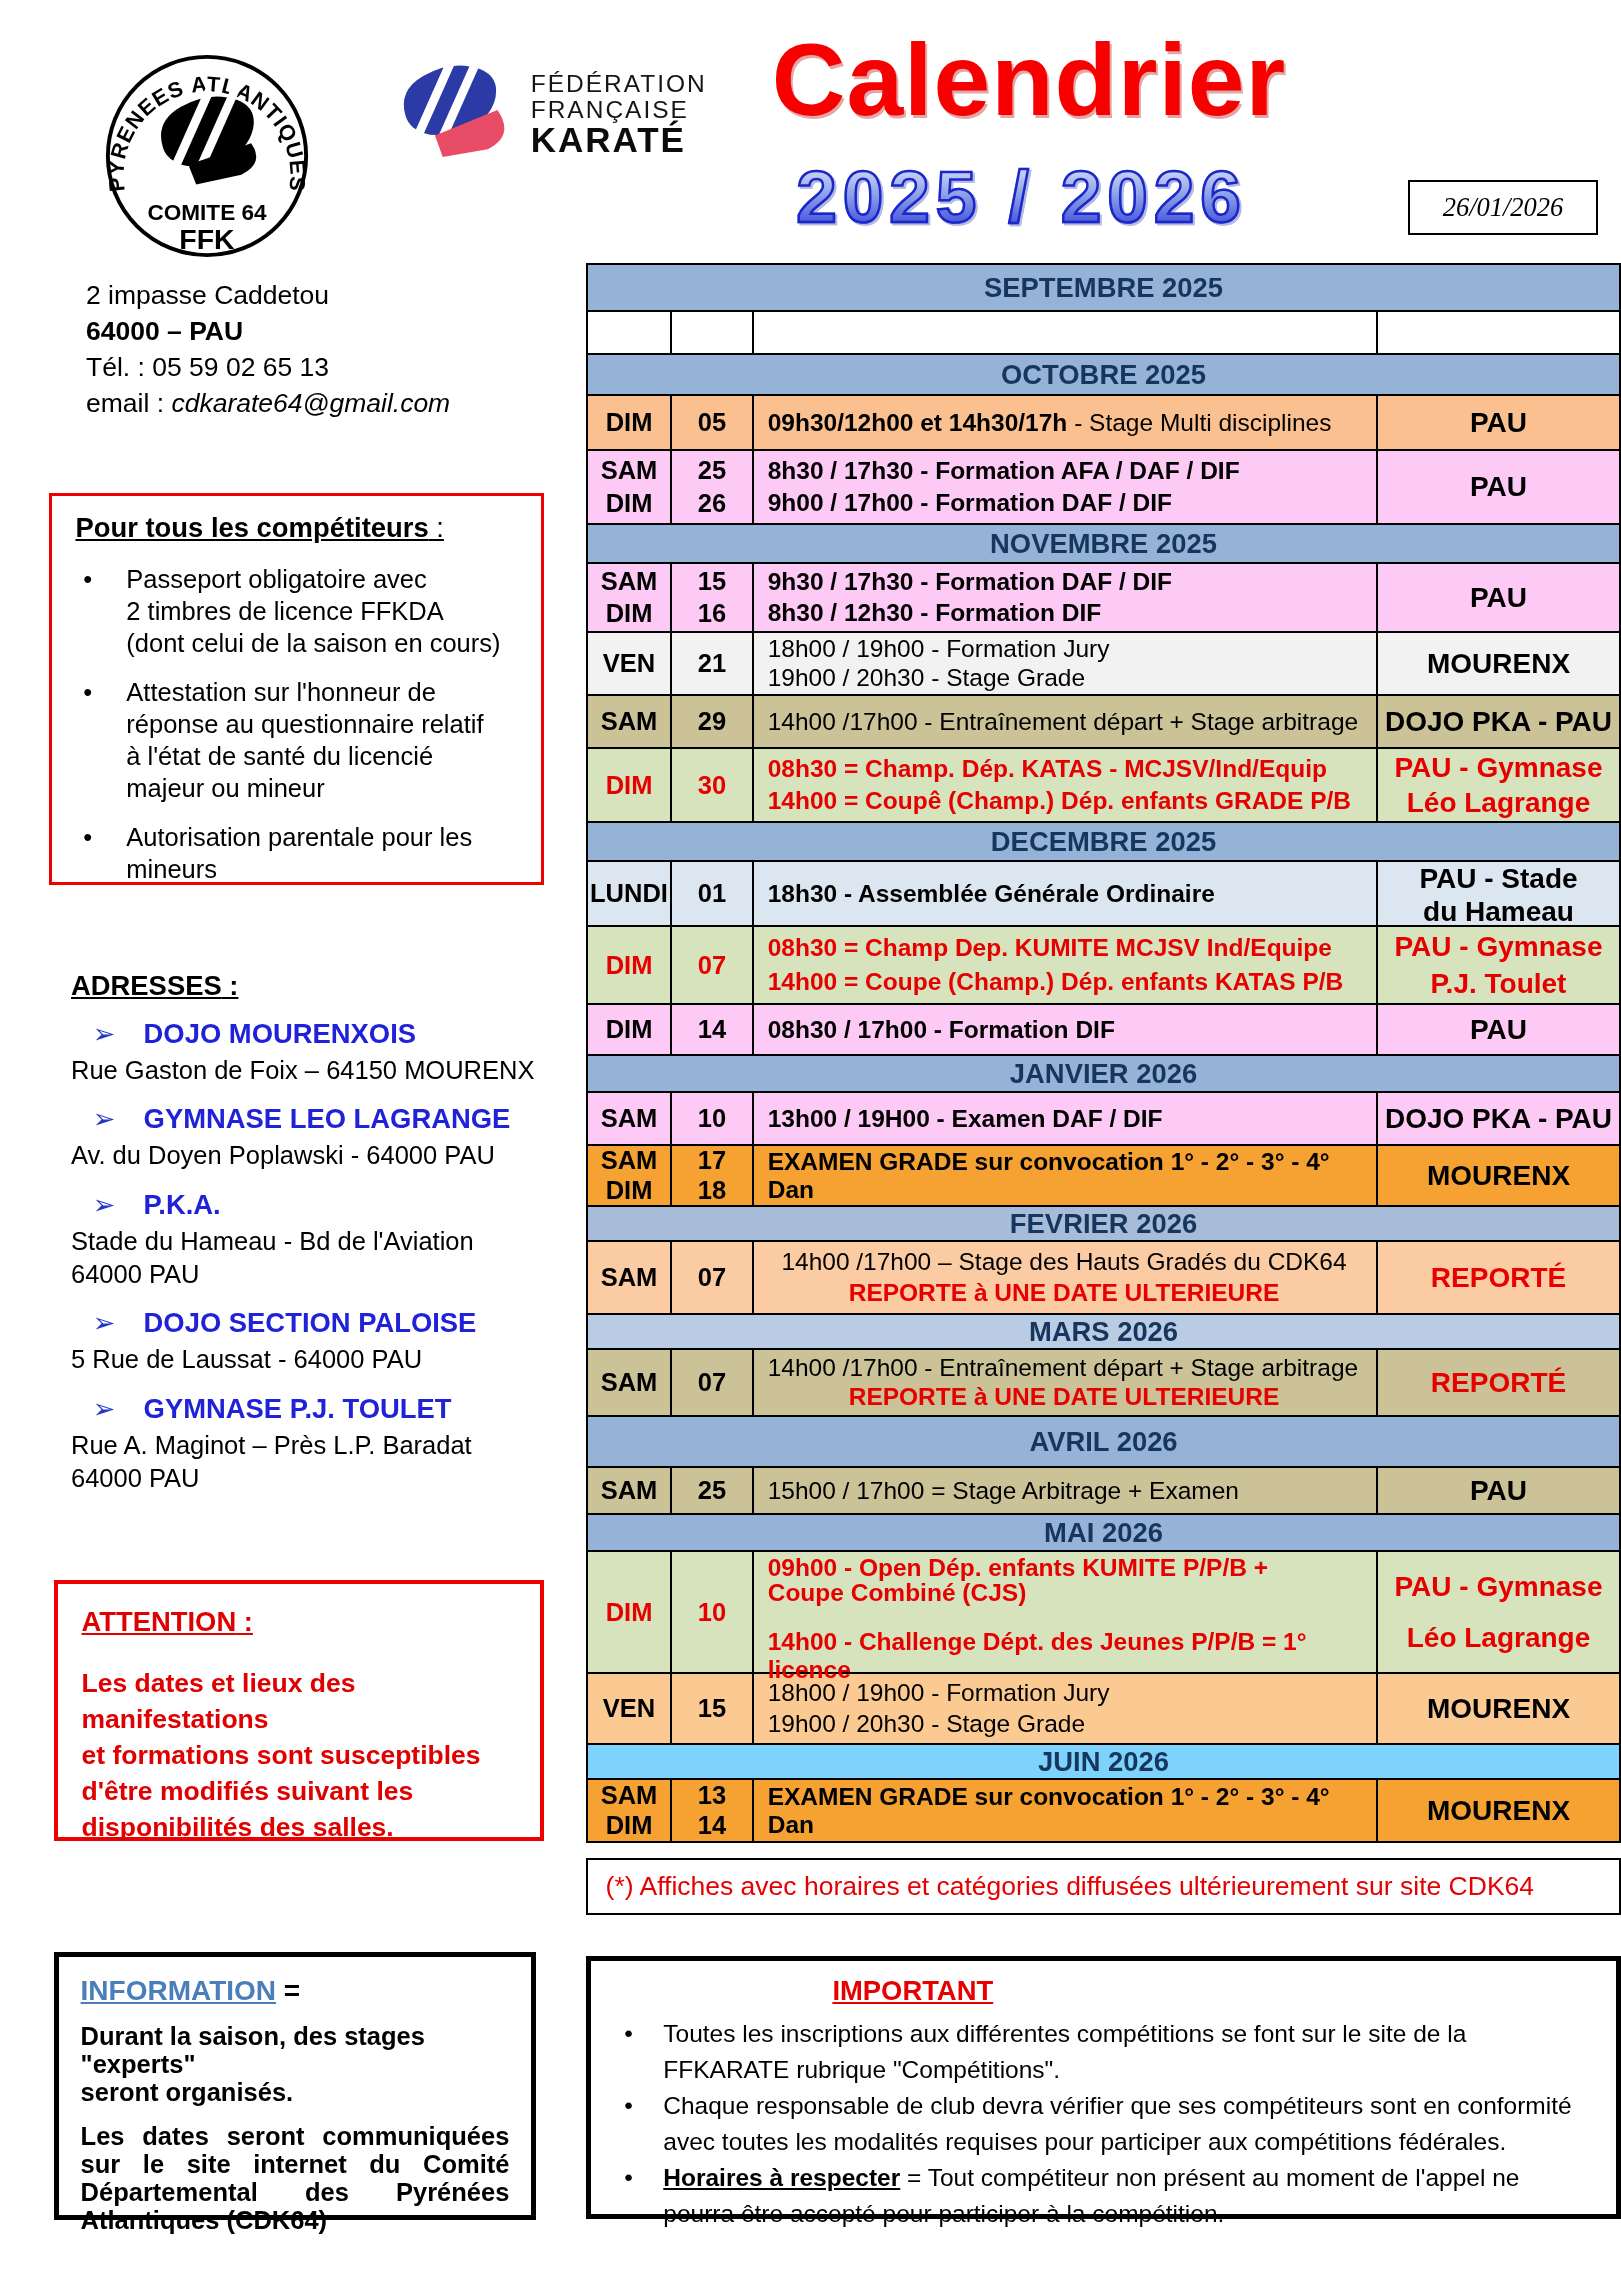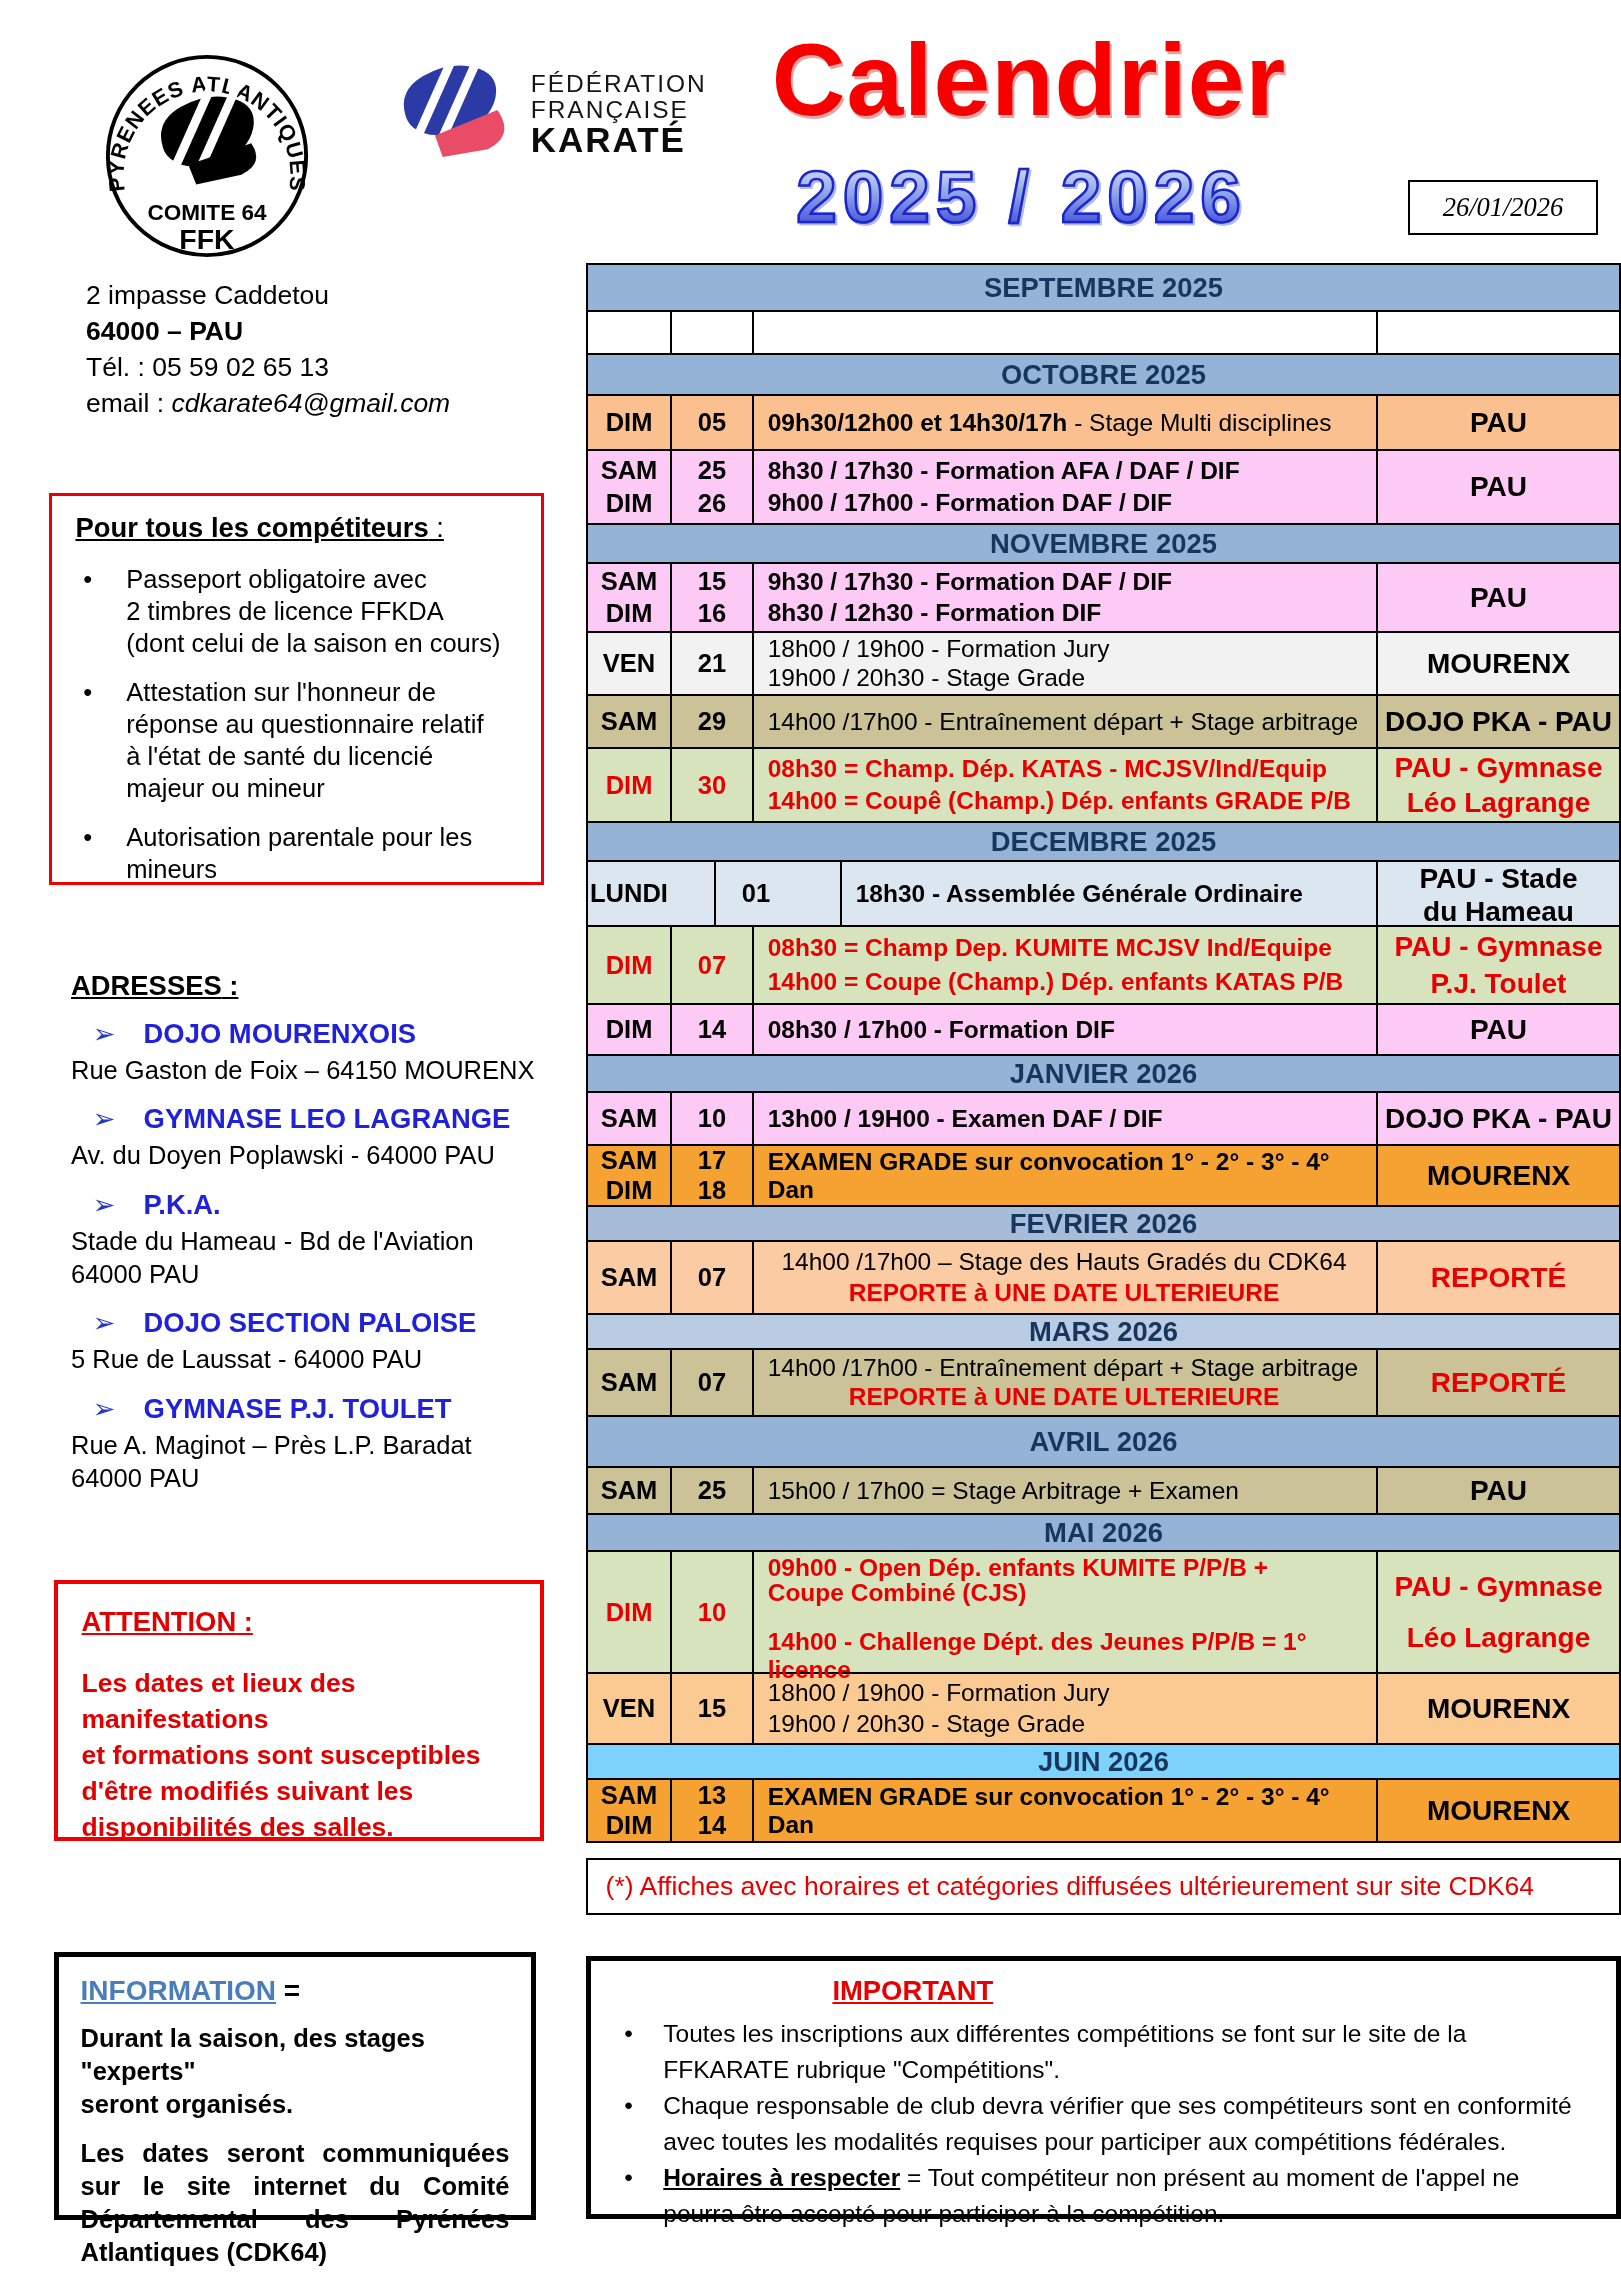--- a/index.html
+++ b/index.html
@@ -68,21 +68,21 @@
   .att-title .colon{text-decoration:none;}
   .att-text{font-size:26.5px;font-weight:bold;line-height:36px;white-space:pre-line;}
 
   
   .info-box{
     left:54px;top:1952px;width:482px;height:268px;border:5.9px solid #000;
     box-sizing:border-box;padding:17.6px 21.6px;
   }
   .info-title{font-size:28px;font-weight:bold;}
   .info-title .blue{color:#4a7ebb;text-decoration:underline;}
-  .info-p{font-size:25.5px;font-weight:bold;line-height:33px;white-space:pre-line;margin-top:15.7px;}
+  .info-p{font-size:25.5px;font-weight:bold;line-height:28px;white-space:pre-line;margin-top:15.7px;}
   .info-p.just{text-align:justify;}
 
   
   .cal-table{
     left:586px;top:263px;width:1035px;border:2.9px solid #000;box-sizing:border-box;
   }
   .cal-month{
     display:flex;align-items:center;justify-content:center;
     font-size:27.4px;font-weight:bold;color:#17365d;border-top:2px solid #000;
     box-sizing:border-box;
@@ -333,21 +333,21 @@
       <div class="cell desc">
         <div class="line bold red">08h30 = Champ. Dép. KATAS - MCJSV/Ind/Equip</div>
         <div class="line bold red">14h00 = Coupê (Champ.) Dép. enfants GRADE P/B</div>
       </div>
       <div class="cell loc red">
         <div>PAU - Gymnase</div>
         <div>Léo Lagrange</div>
       </div>
     </div>
     <div class="cal-month" style="height: 39px; background: rgb(149, 179, 215);">DECEMBRE 2025</div>
-    <div class="cal-row" style="height: 65px; background: rgb(220, 230, 241); gap: 44px;">
+    <div class="cal-row" style="height: 65px; background: rgb(220, 230, 241);">
       <div class="cell day">
         <div>LUNDI</div>
       </div>
       <div class="cell date">
         <div>01</div>
       </div>
       <div class="cell desc">
         <div class="line bold">18h30 - Assemblée Générale Ordinaire</div>
       </div>
       <div class="cell loc">

